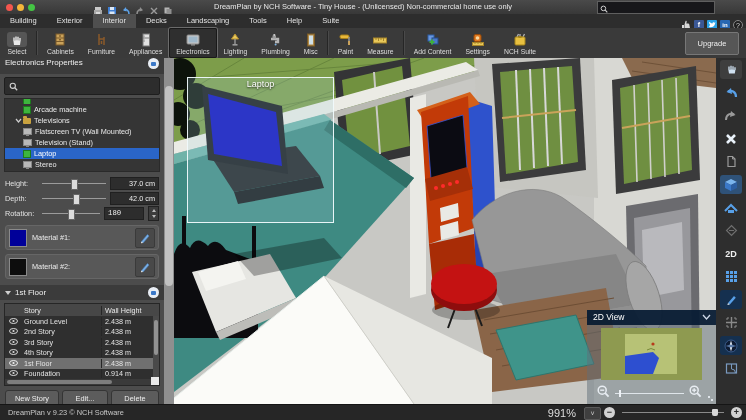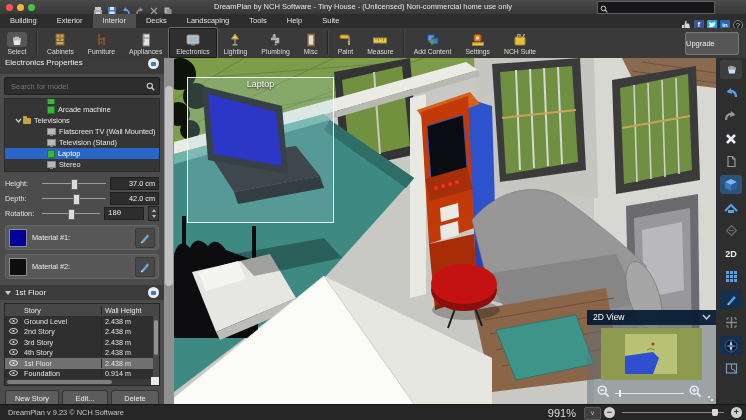--- a/index.html
+++ b/index.html
@@ -32,21 +32,21 @@
   .toolbar{position:absolute;left:0;top:28px;width:746px;height:30px;background:#3a3a3a;
     border-bottom:1px solid #1c1c1c;display:flex;align-items:stretch;}
   .tool{display:flex;flex-direction:column;align-items:center;justify-content:center;
     padding:1px 7px 0 7px;gap:1px;}
   .tool .ticon{height:15px;display:flex;align-items:center;justify-content:center;}
   .tool .tlabel{font-size:6.8px;color:#dedede;white-space:nowrap;}
   .tool.sel{background:#2f2f2f;box-shadow:inset 0 0 0 1px #191919,0 0 0 1px #6b6b6b;border-radius:2px;}
   .tool.hilite .ticon{background:#565656;border-radius:3px;padding:0 3px;}
   .tsep{width:1px;background:#262626;border-right:1px solid #4a4a4a;margin:3px 2px;}
   .upgrade{position:absolute;right:7px;top:4px;width:52px;height:21px;background:#565656;
-    border:1px solid #777;border-radius:2px;color:#eee;font-size:7.5px;
+    border:1px solid #777;border-radius:2px;color:#eee;font-size:7.5px;text-align:center;
     line-height:21px;}
   
   .panel{position:absolute;left:0;top:58px;width:164px;height:346px;background:#4c4c4c;
     display:flex;flex-direction:column;}
   .pscroll{position:absolute;left:164px;top:58px;width:10px;height:346px;background:#8f8f8f;}
   .pscroll .thumb{position:absolute;left:1px;top:8%;width:8px;height:58%;background:#c2c2c2;border-radius:4px;}
   .phead{height:16px;background:#3b3b3b;display:flex;padding:0 5px;flex:none;}
   .phead .ptitle{font-size:8px;color:#efefef;flex:1;}
   .circbtn{width:11px;height:11px;border-radius:50%;background:#e9eef5;display:flex;
     align-items:center;justify-content:center;flex:none;}
@@ -58,21 +58,21 @@
   .tree{margin:0 4px;background:#353535;border:1px solid #2a2a2a;height:72px;overflow:hidden;flex:none;}
   .trow{height:11px;display:flex;align-items:center;font-size:7.3px;color:#e8e8e8;white-space:nowrap;}
   .trow.selrow{background:#2a65c8;color:#fff;}
   .trow .chev{width:10px;text-align:center;flex:none;}
   .tico{width:8px;height:8px;flex:none;margin-right:3px;display:inline-block;}
   .cube{background:#3db53d;border:1px solid #1d7a1d;width:6px;height:6px;}
   .folder{width:8px;height:6px;background:#c9a23f;border-radius:1px;position:relative;}
   .folder:before{content:"";position:absolute;left:0;top:-2px;width:4px;height:2px;background:#c9a23f;border-radius:1px 1px 0 0;}
   .tvico{width:7px;height:5px;background:#b9b9b9;border:1px solid #888;position:relative;}
   .tvico:after{content:"";position:absolute;left:2px;bottom:-2px;width:3px;height:1px;background:#888;}
-  .ind1{padding-left:8px;} .ind2{padding-left:32px;align-items:center;}
+  .ind1{padding-left:8px;} .ind2{padding-left:8px;align-items:center;}
   .partial{height:5px;overflow:hidden;}
   
   .props{padding:4px 5px 2px 5px;flex:none;}
   .prow{height:15px;display:flex;align-items:center;gap:4px;}
   .plabel{width:33px;font-size:7.3px;color:#e2e2e2;flex:none;}
   .slider{flex:1;height:9px;position:relative;}
   .slider .track{position:absolute;left:0;right:0;top:4px;height:1px;background:#9b9b9b;}
   .slider .sthumb{position:absolute;top:0;width:5px;height:9px;background:#dcdcdc;border:1px solid #666;
      border-radius:1px;left:46%;}
   .pval{width:44px;height:11px;background:#2d2d2d;border:1px solid #202020;color:#eee;font-size:7.3px;
@@ -358,21 +358,20 @@
   </div>
 
   <div class="panel">
     <div class="phead">
       <span class="ptitle">Electronics Properties</span>
       <span class="circbtn">
           <i></i>
         </span>
     </div>
     <div class="psearch">
-      <input placeholder="Search for model" style="">
       <span><svg width="9" height="9">
             <circle cx="3.8" cy="3.8" r="2.6" stroke="#cfcfcf" stroke-width="1.1" fill="none"></circle>
             <path d="M5.8,5.8 L8.2,8.2" stroke="#cfcfcf" stroke-width="1.3"></path>
           </svg></span>
     </div>
     <div class="tree">
       <div class="trow partial ind2">
           <span class="chev"></span>
           <span class="tico cube"></span>
         </div>

